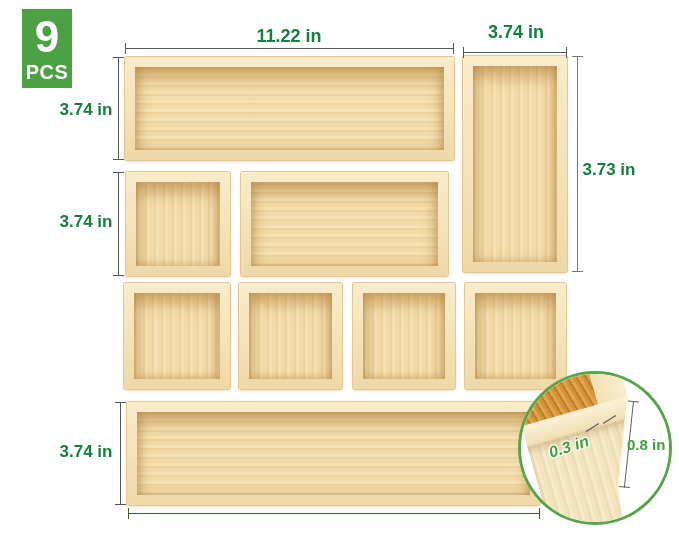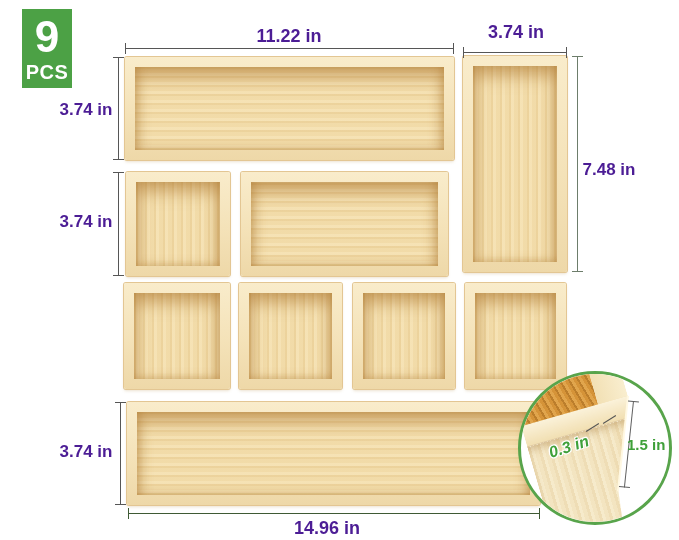--- a/index.html
+++ b/index.html
@@ -66,21 +66,21 @@
   .dl-top-w  { left:125px; top:48px;  width:329px; }
   .dl-tall-w { left:463px; top:52px;  width:104px; }
   .dl-r1-h   { left:118px; top:57px;  height:103px; }
   .dl-r2-h   { left:118px; top:172px; height:104px; }
   .dl-tall-h { left:577px; top:56px;  height:216px; background:#6d7d6b; }
   .dl-bot-h  { left:120px; top:402px; height:103px; }
   .dl-bot-w  { left:128px; top:513px; width:412px; background:#3f5a35; }
 
   
   .dlabel {
-    position:absolute; color:#4c1d95; font-weight:bold;
+    position:absolute; color:#15803d; font-weight:bold;
     font-size:17px; line-height:1.1; text-align:center; white-space:nowrap;
   }
   .lb-top-w  { left:229px; top:27px;  width:120px; font-size:18px; }
   .lb-tall-w { left:456px; top:23px;  width:120px; font-size:18px; }
   .lb-r1-h   { left:56px;  top:101px; width:60px; }
   .lb-r2-h   { left:56px;  top:213px; width:60px; }
   .lb-tall-h { left:578px; top:161px; width:62px; }
   .lb-bot-h  { left:56px;  top:443px; width:60px; }
   .lb-bot-w  { left:267px; top:519px; width:120px; font-size:18px; }
 
@@ -187,32 +187,31 @@
   <div class="dim dim-v dl-r1-h"></div>
   <div class="dim dim-v dl-r2-h"></div>
   <div class="dim dim-v dl-tall-h"></div>
   <div class="dim dim-v dl-bot-h"></div>
   <div class="dim dim-h dl-bot-w"></div>
 
   <div class="dlabel lb-top-w">11.22 in</div>
   <div class="dlabel lb-tall-w">3.74 in</div>
   <div class="dlabel lb-r1-h">3.74 in</div>
   <div class="dlabel lb-r2-h">3.74 in</div>
-  <div class="dlabel lb-tall-h">7.48 in</div>
+  <div class="dlabel lb-tall-h">3.73 in</div>
   <div class="dlabel lb-bot-h">3.74 in</div>
-  <div class="dlabel lb-bot-w">14.96 in</div>
 
   <div class="detail-circle">
     <div class="inset-rot">
       <div class="if-floor"></div>
       <div class="if-rimarm"></div>
       <div class="if-rim"></div>
       <div class="if-face"></div>
     </div>
     <div class="if-edgeline"></div>
     <div class="ins-dim19"></div>
     <div class="ins-tick t1"></div>
     <div class="ins-tick t2"></div>
     <div class="lb-03">0.3 in</div>
-    <div class="lb-19">1.5 in</div>
+    <div class="lb-19">0.8 in</div>
   </div>
 
 </div>
 
 </body></html>

